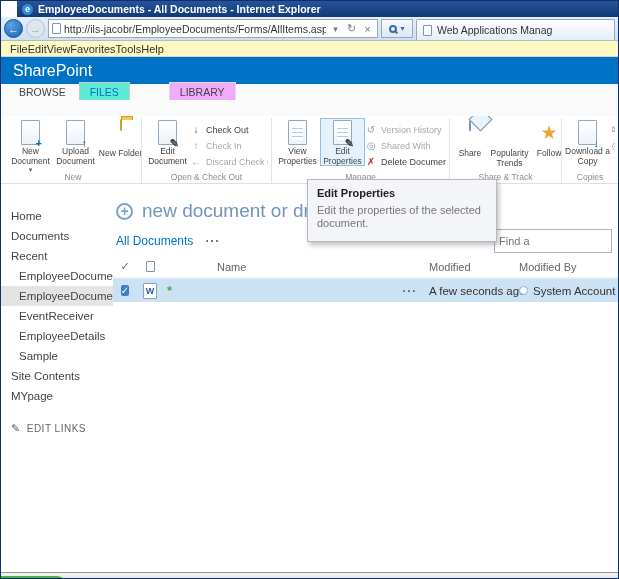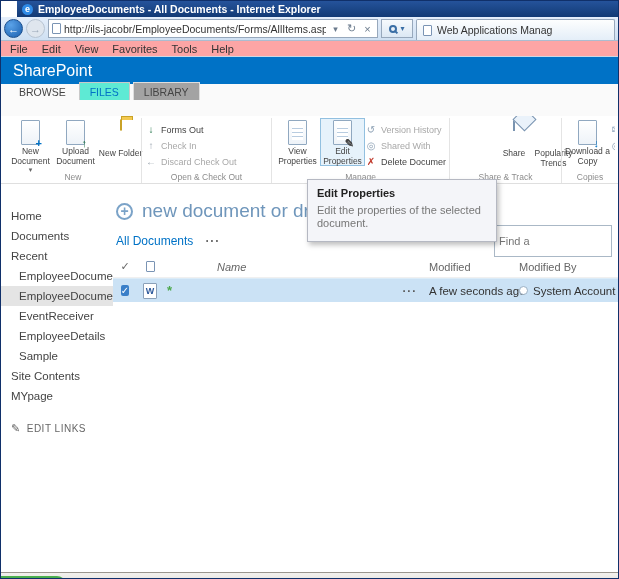--- a/index.html
+++ b/index.html
@@ -27,39 +27,39 @@
   .glyph-caret::before { content:"▾"; }
   .glyph-refresh::before { content:"↻"; font-size:11px; }
   .glyph-stop::before { content:"×"; font-size:11px; }
   .search-btn { width:32px; height:19px; border:1px solid #97a8bc; background:linear-gradient(#f6fafd,#dce8f4); display:flex; align-items:center; justify-content:center; gap:3px; flex-shrink:0; }
   .mag { width:8px; height:8px; border:2px solid #3a6ea5; border-radius:50%; position:relative; }
   .mag::after { content:""; position:absolute; width:4px; height:2px; background:#3a6ea5; transform:rotate(45deg); right:-3px; bottom:-2px; }
   .search-caret { font-size:8px; color:#3a6ea5; }
   .browser-tab { flex:1; height:21px; align-self:flex-end; background:linear-gradient(#fdfefe,#e4eef8); border:1px solid #97a8bc; border-bottom:none; border-radius:2px 2px 0 0; display:flex; align-items:center; gap:5px; padding:0 6px; font-size:10.5px; color:#333; overflow:hidden; white-space:nowrap; }
 
   
-  .menubar { height:16px; background:#fca5a5; border-bottom:1px solid #cdd8e4; display:flex; align-items:center; gap:14px; padding:0 9px; font-size:11px; color:#333; }
+  .menubar { height:16px; background:#fef9c3; border-bottom:1px solid #cdd8e4; display:flex; align-items:center; padding:0 9px; font-size:11px; color:#333; }
 
   
   .sp-header { height:27px; background:#0072c6; color:#fff; display:flex; align-items:center; padding:0 12px; font-size:16px; }
 
   
   .ribbon-tabs { height:20px; background:#fafafa; display:flex; align-items:flex-end; padding:16px 8px; gap:3px; font-size:10.5px; color:#444; }
   .rtab { padding:3px 10px 2px; white-space:nowrap; }
   .rtab.active { background:#5eead4; border:1px solid #c9c9c9; border-bottom:none; color:#0072c6; }
-  .rtab.boxed { background:#a3a3a3; border:1px solid #dedede; border-bottom:none; }
+  .rtab.boxed { background:#f0abfc; border:1px solid #dedede; border-bottom:none;margin-left:36px; }
 
   
   .ribbon { height:68px; background:#fff; border-bottom:1px solid #dfdfdf; display:flex; padding:2px 0 0 4px; position:relative; overflow:hidden; }
   .rgroup { position:relative; height:100%; padding:0 3px 12px; display:flex; align-items:flex-start; flex-shrink:0; }
   .rgroup + .rgroup { border-left:1px solid #e4e4e4; }
   .g-new { width:136px; } .g-open { width:130px; } .g-manage { width:178px; } .g-share { width:112px; } .g-copies { flex:1; overflow:hidden; }
   .rgroup-label { position:absolute; bottom:1px; left:0; right:0; text-align:center; font-size:8.5px; color:#8c8c8c; white-space:nowrap; overflow:hidden; }
   .rbtn-lg { width:45px; display:flex; flex-direction:column; align-items:center; padding-top:2px; font-size:8.5px; color:#444; text-align:center; line-height:10px; flex-shrink:0; }
-  .rbtn-lg.narrow { width:34px;margin-left:44px; }
+  .rbtn-lg.narrow { width:34px; }
   .rbtn-lg.hovered { box-shadow:inset 0 0 0 1px #92c0e0; background:#e6f2fb; }
   .rlabel { margin-top:1px; }
   .caret-sm { font-size:7px; color:#666; line-height:7px; }
   .caret-sm::before { content:"▾"; }
   .small-col { display:flex; flex-direction:column; gap:3px; padding-top:5px; overflow:hidden; }
   .rbtn-sm { display:flex; align-items:center; gap:4px; font-size:9px; color:#444; white-space:nowrap; height:13px; }
   .rbtn-sm.disabled { color:#a8a8a8; }
   .sm-ic { width:12px; text-align:center; font-size:10px; line-height:12px; flex-shrink:0; }
   .g-out::before { content:"↓"; color:#1e7145; }
   .g-in::before { content:"↑"; color:#9aa4ae; }
@@ -103,27 +103,27 @@
   .edit-links { margin-top:16px; padding-left:10px; color:#666; font-size:10px; letter-spacing:.5px; display:flex; gap:6px; align-items:center; }
   .pencil-icon::before { content:"✎"; font-size:11px; color:#666; }
 
   .main { flex:1; padding-top:14px; position:relative; overflow:hidden; }
   .newdoc-row { display:flex; align-items:center; gap:9px; font-size:19px; color:#6f96bb; padding-left:3px; height:26px; }
   .plus-circle { width:17px; height:17px; border:2px solid #7ba3c8; border-radius:50%; color:#7ba3c8; font-size:14px; line-height:12px; text-align:center; font-weight:bold; flex-shrink:0; }
   .plus-circle::before { content:"+"; }
   .views-row { display:flex; align-items:center; gap:12px; margin-top:6px; font-size:12px; height:22px; padding-left:3px; }
   .view-current { color:#0072c6; }
   .more-dots { color:#666; font-weight:bold; letter-spacing:1px; }
-  .find-input { margin-left:auto; margin-right:6px; width:118px; height:32px; border:1px solid #aab8c6; font-size:11px; padding:0 4px; color:#333; font-family:"Liberation Sans", sans-serif; }
+  .find-input { margin-left:auto; margin-right:6px; width:118px; height:24px; border:1px solid #aab8c6; font-size:11px; padding:0 4px; color:#333; font-family:"Liberation Sans", sans-serif; }
   .table-head { display:flex; align-items:center; height:22px; margin-top:4px; font-size:11px; color:#666; border-bottom:1px solid #f0f0f0; }
   .col-check { width:24px; text-align:center; }
   .check-glyph::before { content:"✓"; }
   .col-icon { width:26px; display:flex; justify-content:center; }
   .col-name { width:262px; overflow:hidden; white-space:nowrap; display:flex; align-items:center; }
-  .head-name { padding-left:54px;font-style:italic; }
+  .head-name { padding-left:54px; }
   .col-modified { width:90px; padding-left:4px; white-space:nowrap; }
   .col-by { flex:1; padding-left:4px; display:flex; align-items:center; gap:5px; white-space:nowrap; }
   .table-row { display:flex; align-items:center; height:24px; background:#cbe2f5; border-top:1px solid #dcecf8; font-size:11.5px; color:#333; }
   .checkbox { width:13px; height:13px; background:#3a7fc8; border-radius:2px; color:#fff; font-size:10px; line-height:13px; text-align:center; margin:0 auto; }
   .checkbox::before { content:"✓"; }
   .doc-icon { width:14px; height:16px; background:#fff; border:1px solid #8aa0b8; border-radius:1px; color:#2b579a; font-size:9px; font-weight:bold; text-align:center; line-height:15px; }
   .new-badge { color:#4ca84c; font-weight:bold; font-size:13px; margin-left:4px; line-height:10px; }
   .new-badge::before { content:"*"; }
   .row-callout { margin-left:auto; margin-right:8px; color:#555; font-weight:bold; letter-spacing:1px; }
   .presence { width:9px; height:9px; border:1px solid #9ab0c4; border-radius:50%; background:#fff; flex-shrink:0; }
@@ -205,24 +205,28 @@
         <span class="rlabel">Upload Document</span>
       </div>
       <div class="rbtn-lg">
         <span class="ic"><span class="ic-folder"></span></span>
         <span class="rlabel">New Folder</span>
       </div>
       <div class="rgroup-label">New</div>
     </div>
 
     <div class="rgroup g-open">
+      <div class="rbtn-lg">
+        <span class="ic ic-page ov ov-pencil"></span>
+        <span class="rlabel">Edit Document</span>
+      </div>
       <div class="small-col">
         <div class="rbtn-sm">
           <span class="sm-ic g-out"></span>
-          <span>Forms Out</span>
+          <span>Check Out</span>
         </div>
         <div class="rbtn-sm disabled">
           <span class="sm-ic g-in"></span>
           <span>Check In</span>
         </div>
         <div class="rbtn-sm disabled">
           <span class="sm-ic g-discard"></span>
           <span>Discard Check Out</span>
         </div>
       </div>

